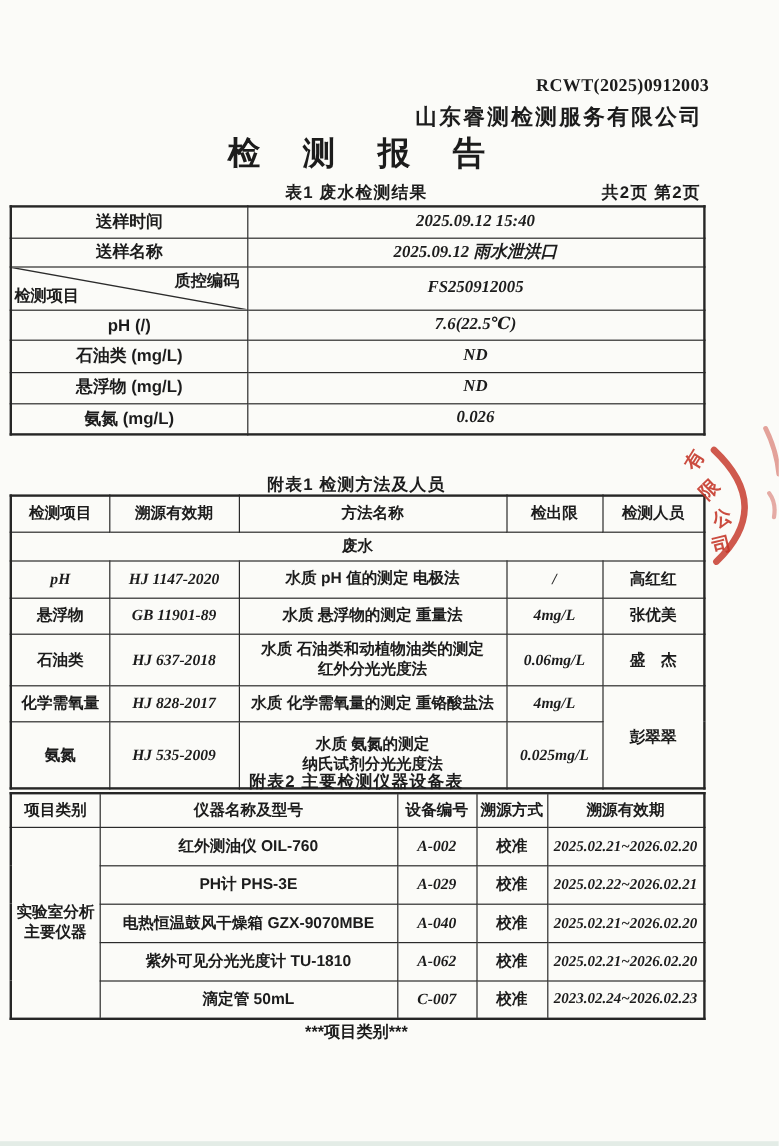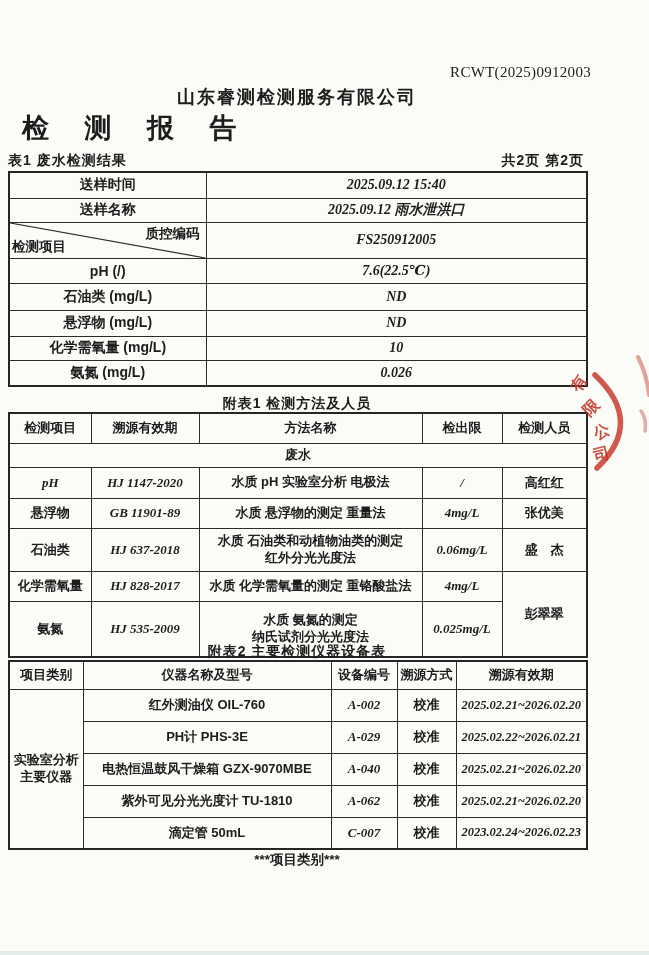--- a/index.html
+++ b/index.html
@@ -6,27 +6,27 @@
   body{
     width:649px;height:955px;position:relative;overflow:hidden;
     background:#fbfbf8;color:#1c1c1c;
     font-family:"Liberation Sans","DejaVu Sans",sans-serif;
   }
   body::after{content:"";position:absolute;left:0;bottom:0;width:649px;height:4px;
     background:#e3ece6;}
   .abs{position:absolute;}
   
   .report-no{right:58px;top:64px;font-family:"Liberation Serif","DejaVu Serif",serif;
-    font-size:15px;font-weight:400;letter-spacing:.3px;}
-  .company{left:8px;top:85px;width:578px;text-align:center;font-size:18px;font-weight:700;
+    font-size:15px;font-weight:700;letter-spacing:.3px;}
+  .company{left:8px;top:85px;width:578px;text-align:right;font-size:18px;font-weight:700;
     letter-spacing:2px;}
-  .doc-title{left:8px;top:110px;width:578px;font-size:27px;font-weight:700;
+  .doc-title{left:8px;top:110px;width:578px;text-align:center;font-size:27px;font-weight:700;
     letter-spacing:14px;text-indent:14px;}
   .caption-row{left:8px;top:152px;width:578px;height:18px;}
-  .t1-caption{width:100%;font-size:14px;font-weight:700;letter-spacing:1px;}
+  .t1-caption{width:100%;text-align:center;font-size:14px;font-weight:700;letter-spacing:1px;}
   .page-info{position:absolute;right:2px;top:0;font-size:14px;font-weight:700;letter-spacing:1px;}
   .sub-caption{left:8px;width:578px;text-align:center;font-size:14px;font-weight:700;letter-spacing:1px;}
   .end-note{left:8px;top:851px;width:578px;text-align:center;font-size:13.5px;font-weight:700;}
   
   table{border-collapse:collapse;table-layout:fixed;background:transparent;}
   table.grid{border:2px solid #262626;}
   td,th{border:1.5px solid #2b2b2b;padding:0 2px;text-align:center;vertical-align:middle;
     overflow:hidden;}
   .zh{font-weight:700;font-family:"Liberation Sans","DejaVu Sans",sans-serif;}
   .num{font-family:"Liberation Serif","DejaVu Serif",serif;font-weight:600;font-style:italic;}
@@ -92,24 +92,20 @@
     <td class="zh">pH (/)</td>
     <td class="num">7.6(22.5℃)</td>
   </tr>
   <tr style="height:27px">
     <td class="zh">石油类 (mg/L)</td>
     <td class="num">ND</td>
   </tr>
   <tr style="height:26px">
     <td class="zh">悬浮物 (mg/L)</td>
     <td class="num">ND</td>
-  </tr>
-  <tr style="height:24px">
-    <td class="zh">化学需氧量 (mg/L)</td>
-    <td class="num">10</td>
   </tr>
   <tr style="height:26px">
     <td class="zh">氨氮 (mg/L)</td>
     <td class="num">0.026</td>
   </tr>
 </tbody>
   </table>
 
 <div class="abs sub-caption" style="top:395px">附表1  检测方法及人员</div>
 <table id="app1-table" class="abs grid">
@@ -127,21 +123,21 @@
     <td class="zh">方法名称</td>
     <td class="zh">检出限</td>
     <td class="zh">检测人员</td>
   </tr>
   <tr style="height:24px">
     <td class="zh" colspan="5">废水</td>
   </tr>
   <tr style="height:31px">
     <td class="num">pH</td>
     <td class="num">HJ 1147-2020</td>
-    <td class="zh pre">水质 pH 实验室分析 电极法</td>
+    <td class="zh pre">水质 pH 值的测定 电极法</td>
     <td class="num">/</td>
     <td class="zh">高红红</td>
   </tr>
   <tr style="height:30px">
     <td class="zh">悬浮物</td>
     <td class="num">GB 11901-89</td>
     <td class="zh pre">水质 悬浮物的测定 重量法</td>
     <td class="num">4mg/L</td>
     <td class="zh">张优美</td>
   </tr>

